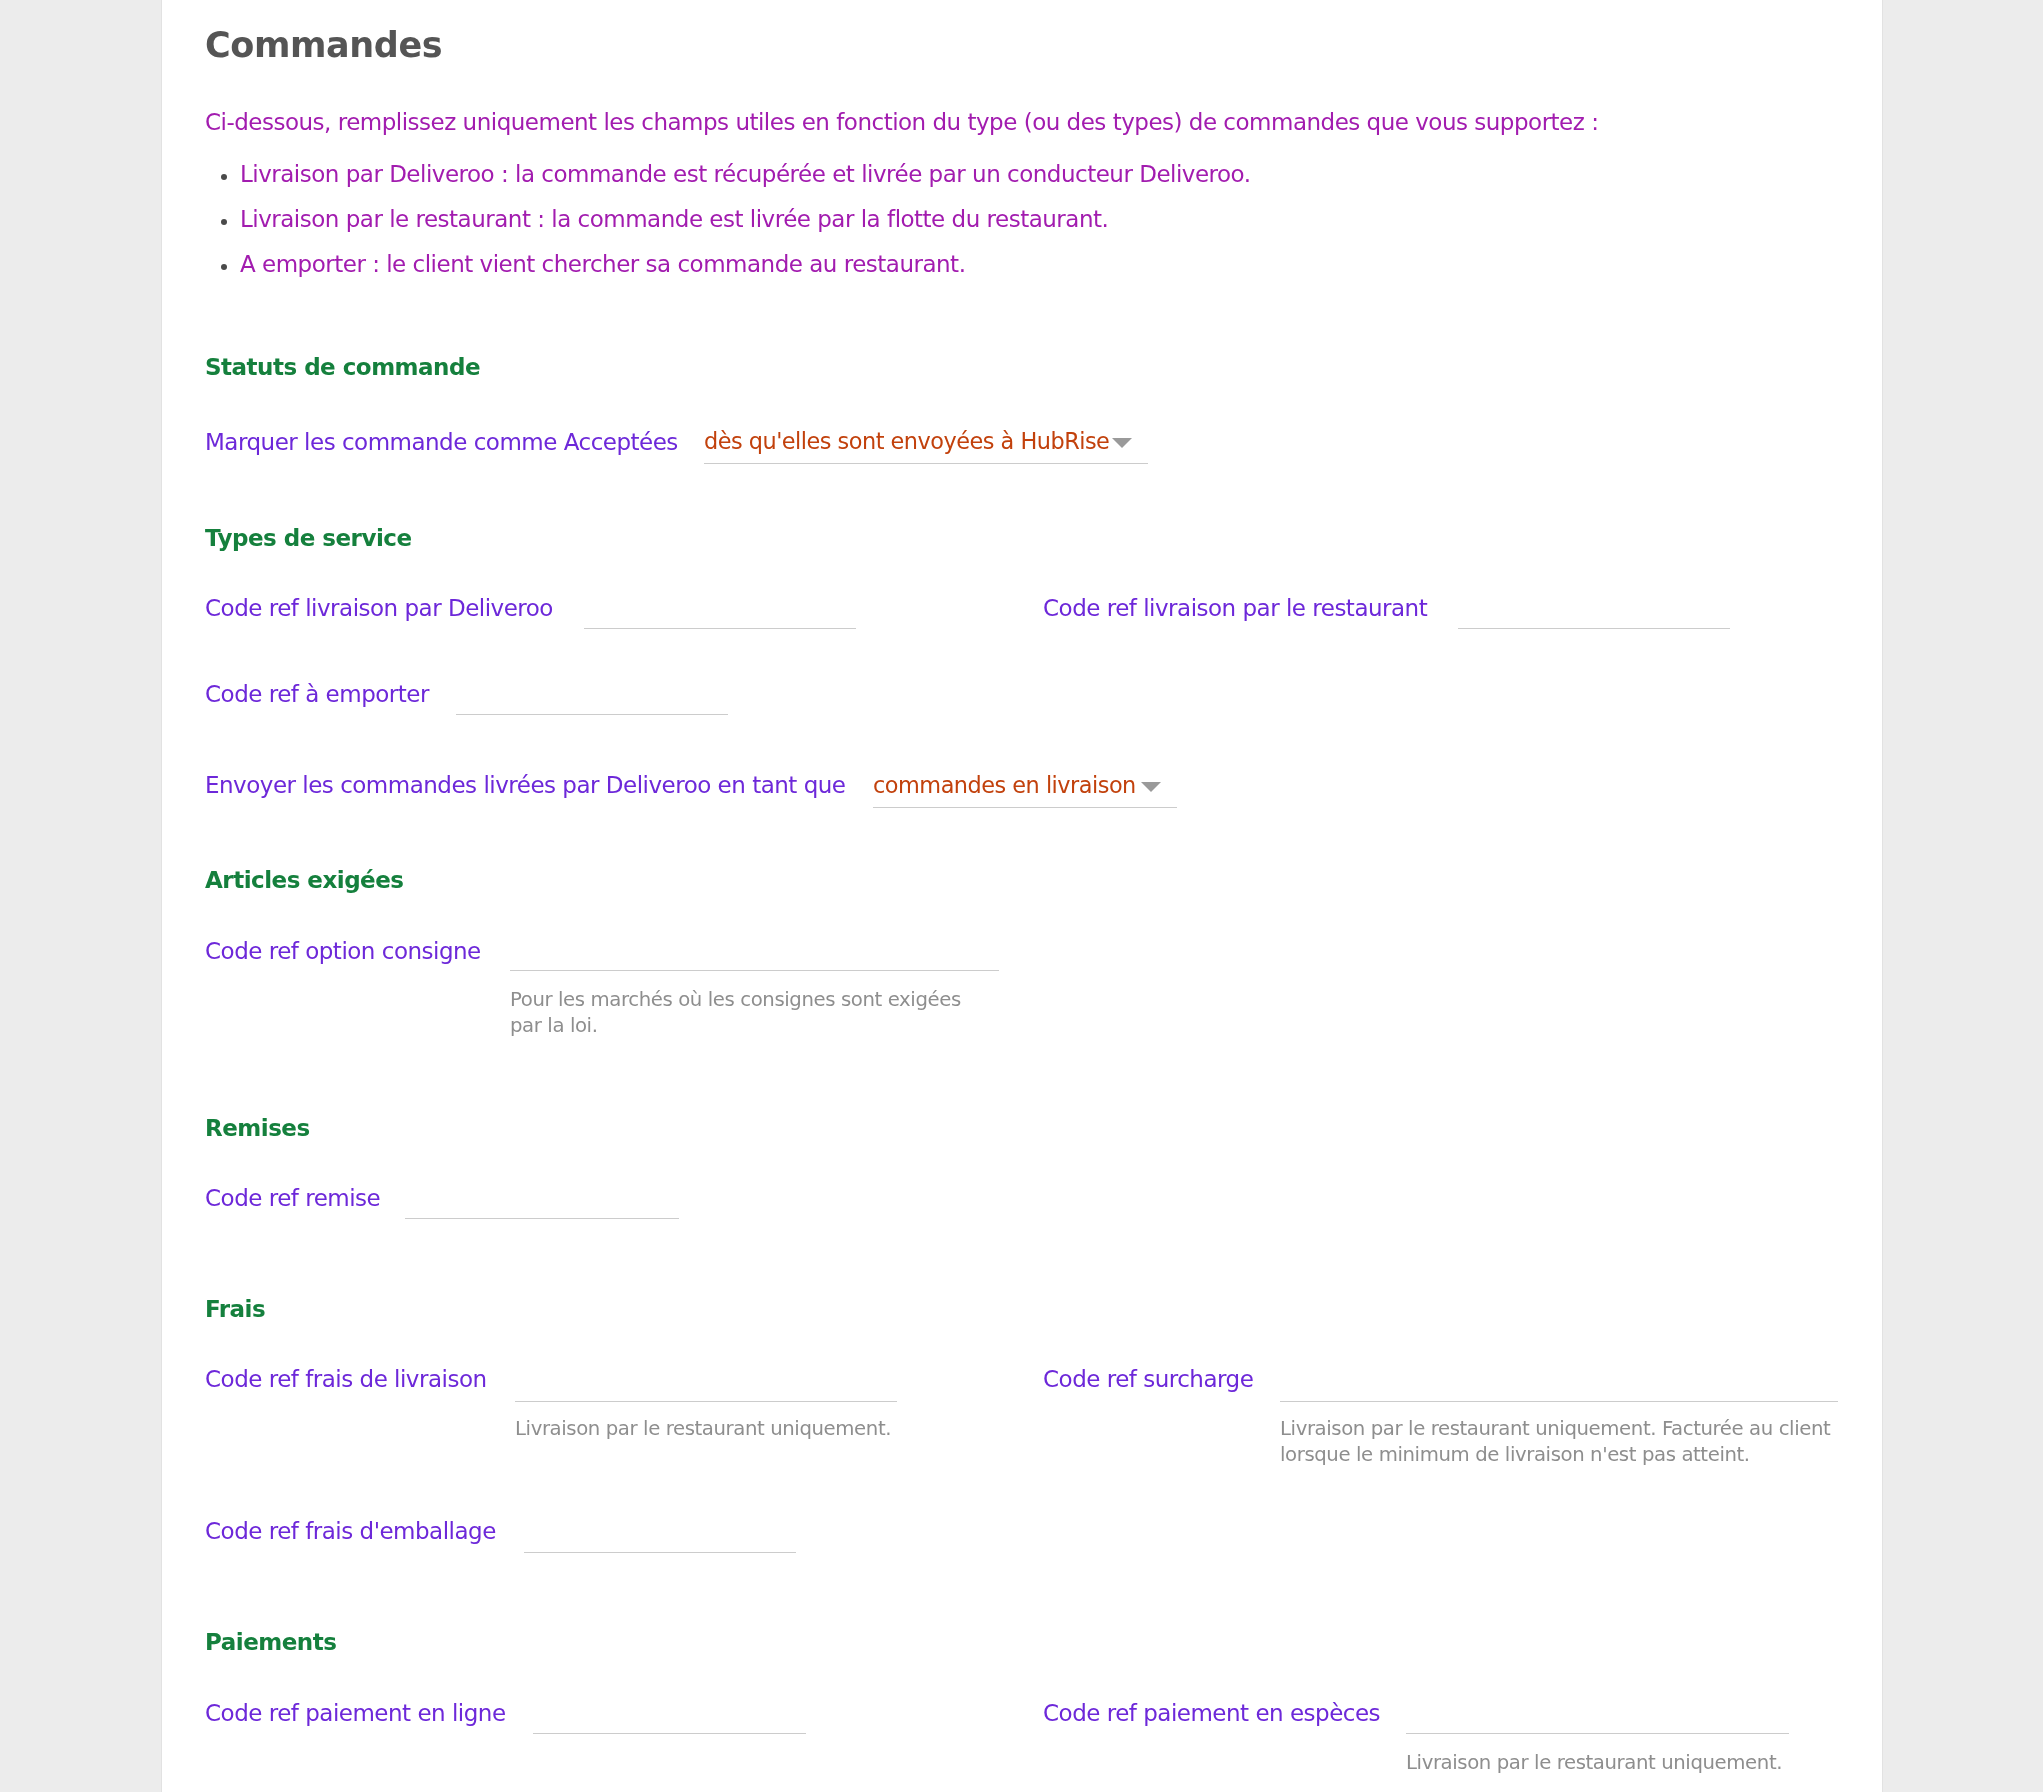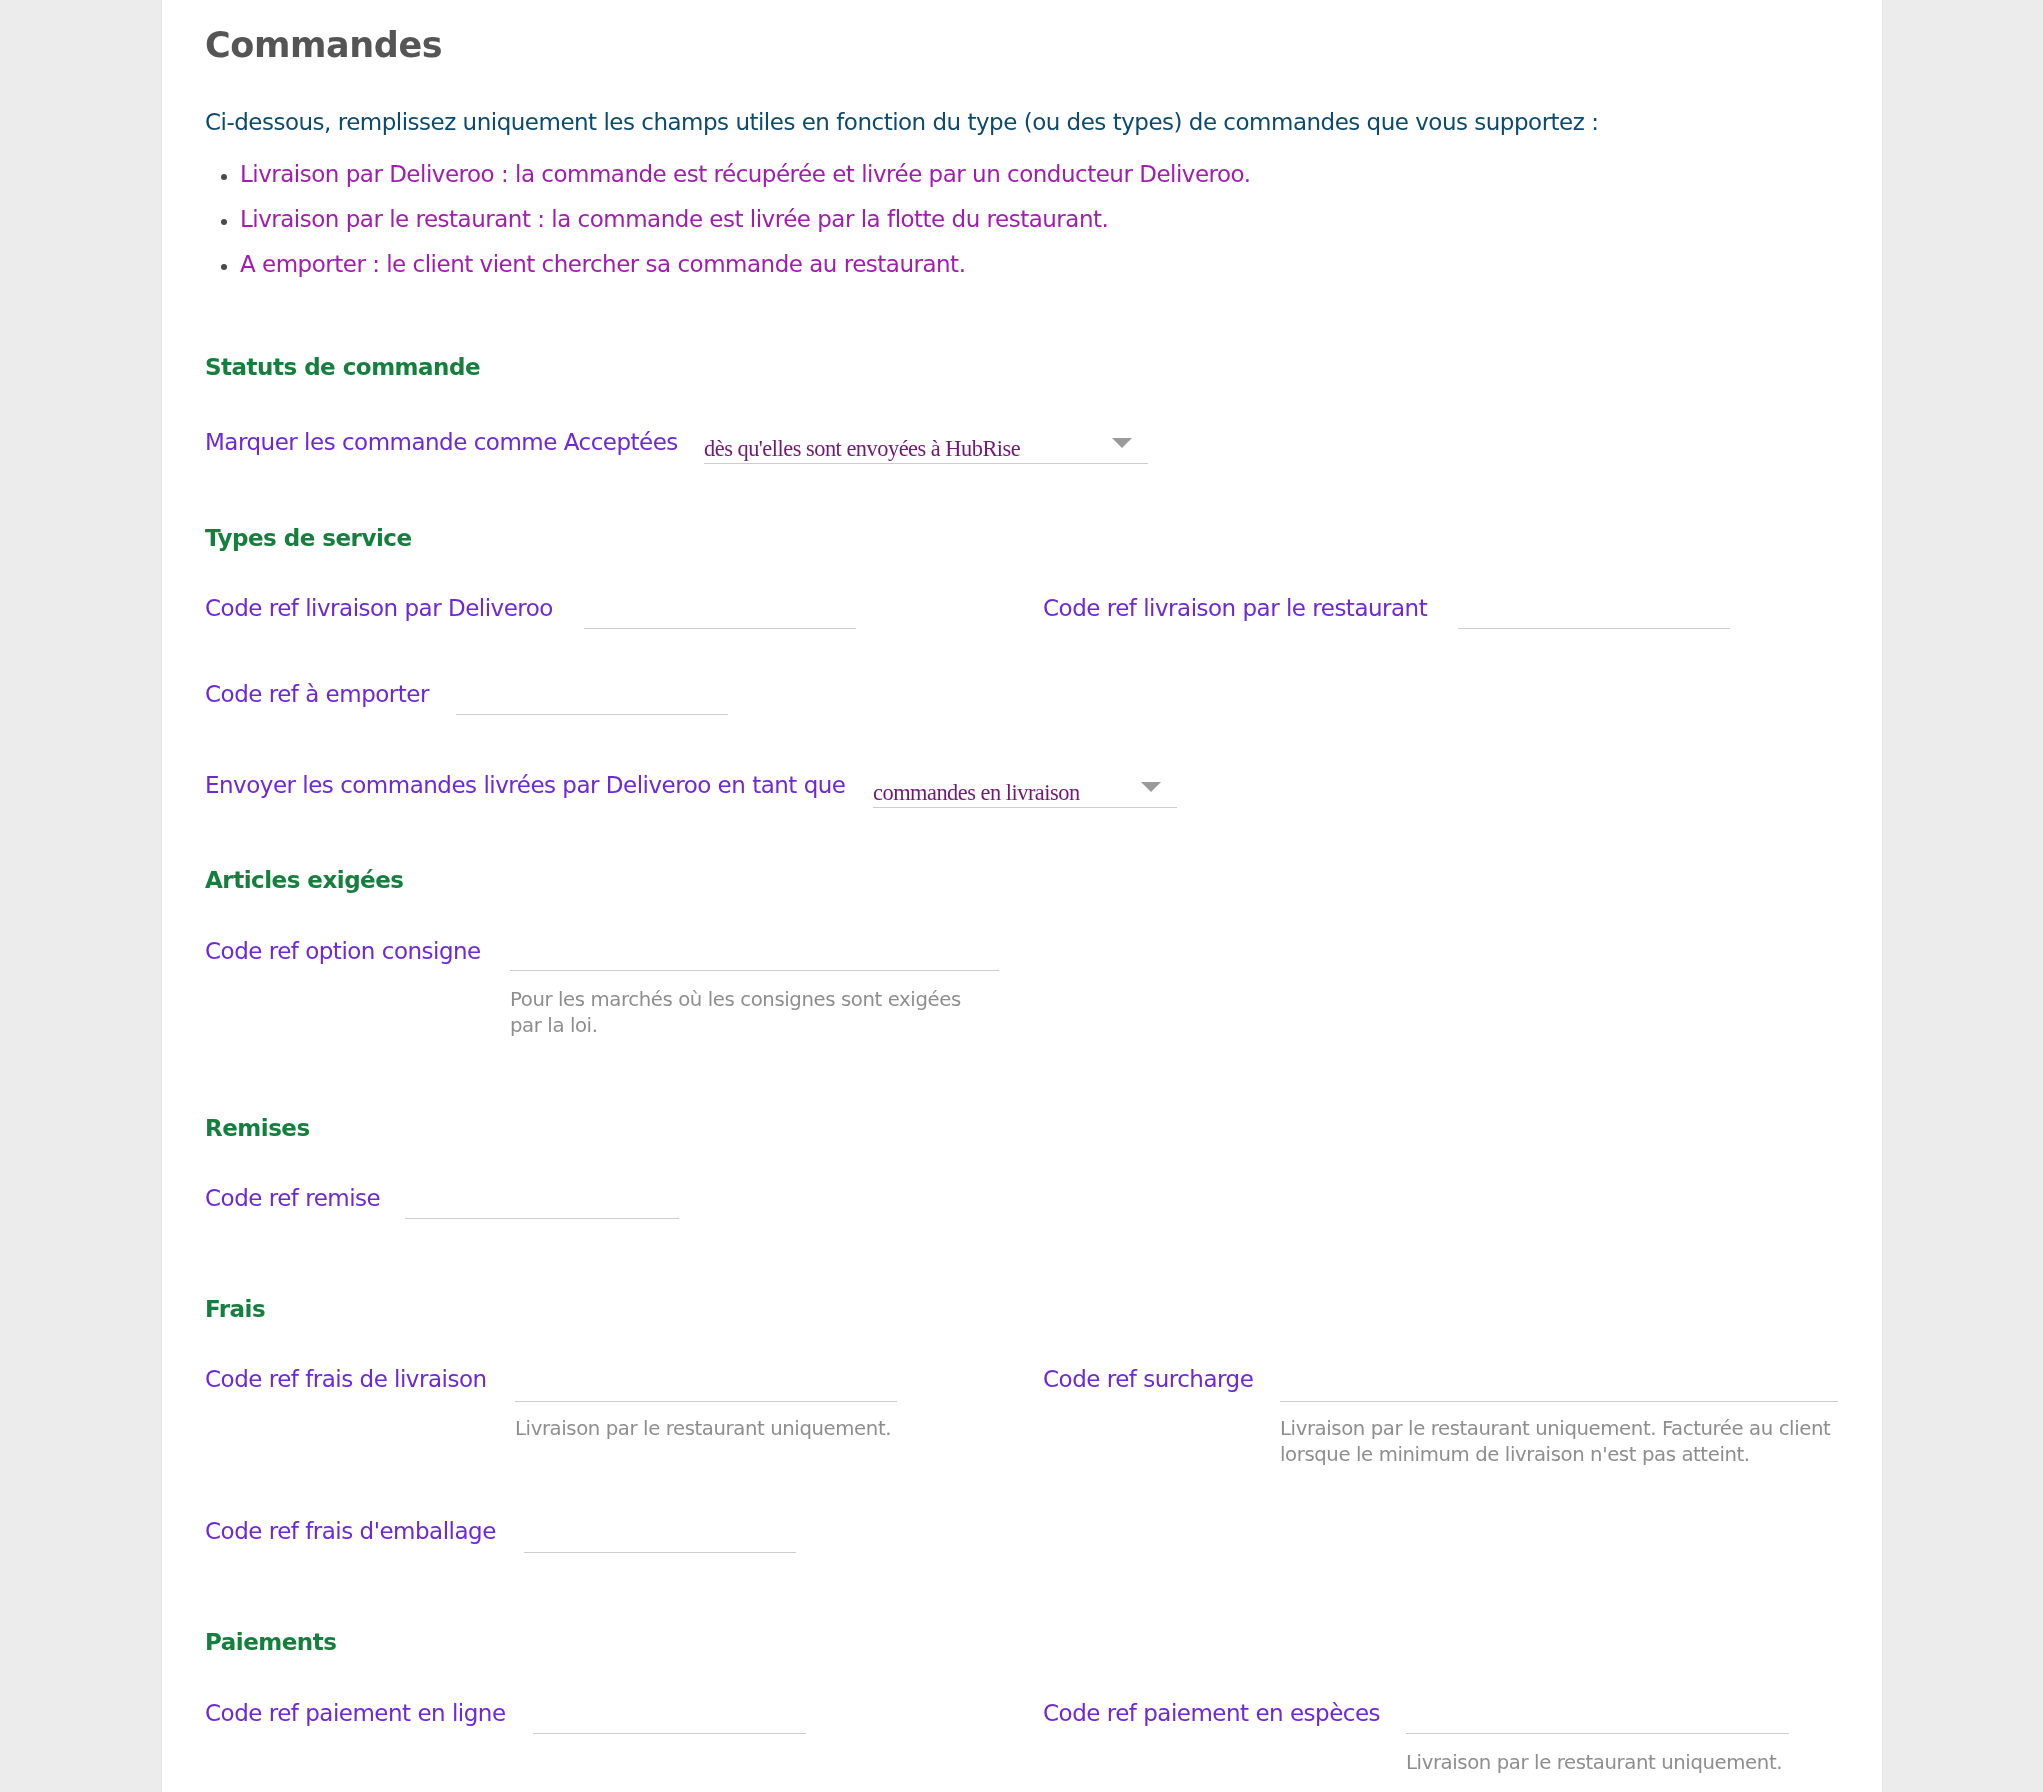--- a/index.html
+++ b/index.html
@@ -18,21 +18,21 @@
     border-right: 0.9px solid #e2e2e2;
   }
   .abs { position: absolute; white-space: nowrap; }
   .title {
     left: 205px; top: 25px;
     font-size: 35px; font-weight: bold; color: #555555;
     letter-spacing: -0.4px;
   }
   .intro {
     left: 205px; top: 109px;
-    font-size: 23px; color: #0c4a6e;
+    font-size: 23px; color: #a21caf;
     letter-spacing: -0.5px;
   }
   .bullet {
     left: 240px;
     font-size: 23px; color: #a21caf;
     letter-spacing: -0.5px;
   }
   .bullet::before {
     content: "";
     position: absolute;
@@ -61,23 +61,23 @@
     font-family: "DejaVu Sans", "Liberation Sans", sans-serif;
   }
   .select {
     position: absolute;
     height: 36px;
     border-bottom: 1.8px solid #cccccc;
     box-sizing: border-box;
     cursor: pointer;
   }
   .select .value {
-    position: absolute; left: 0; top: 8px;
-    font-size: 22.4px; color: #701a75;
-    letter-spacing: -0.5px; white-space: nowrap; font-family: Liberation Serif, serif;
+    position: absolute; left: 0; top: 0;
+    font-size: 22.4px; color: #c2410c;
+    letter-spacing: -0.5px; white-space: nowrap;
   }
   .select .arrow {
     position: absolute; right: 16px; top: 9.9px;
     width: 0; height: 0;
     border-left: 10.7px solid transparent;
     border-right: 10.7px solid transparent;
     border-top: 10.7px solid #9a9a9a;
   }
   .help {
     font-size: 19.7px; color: #8e8e8e;

